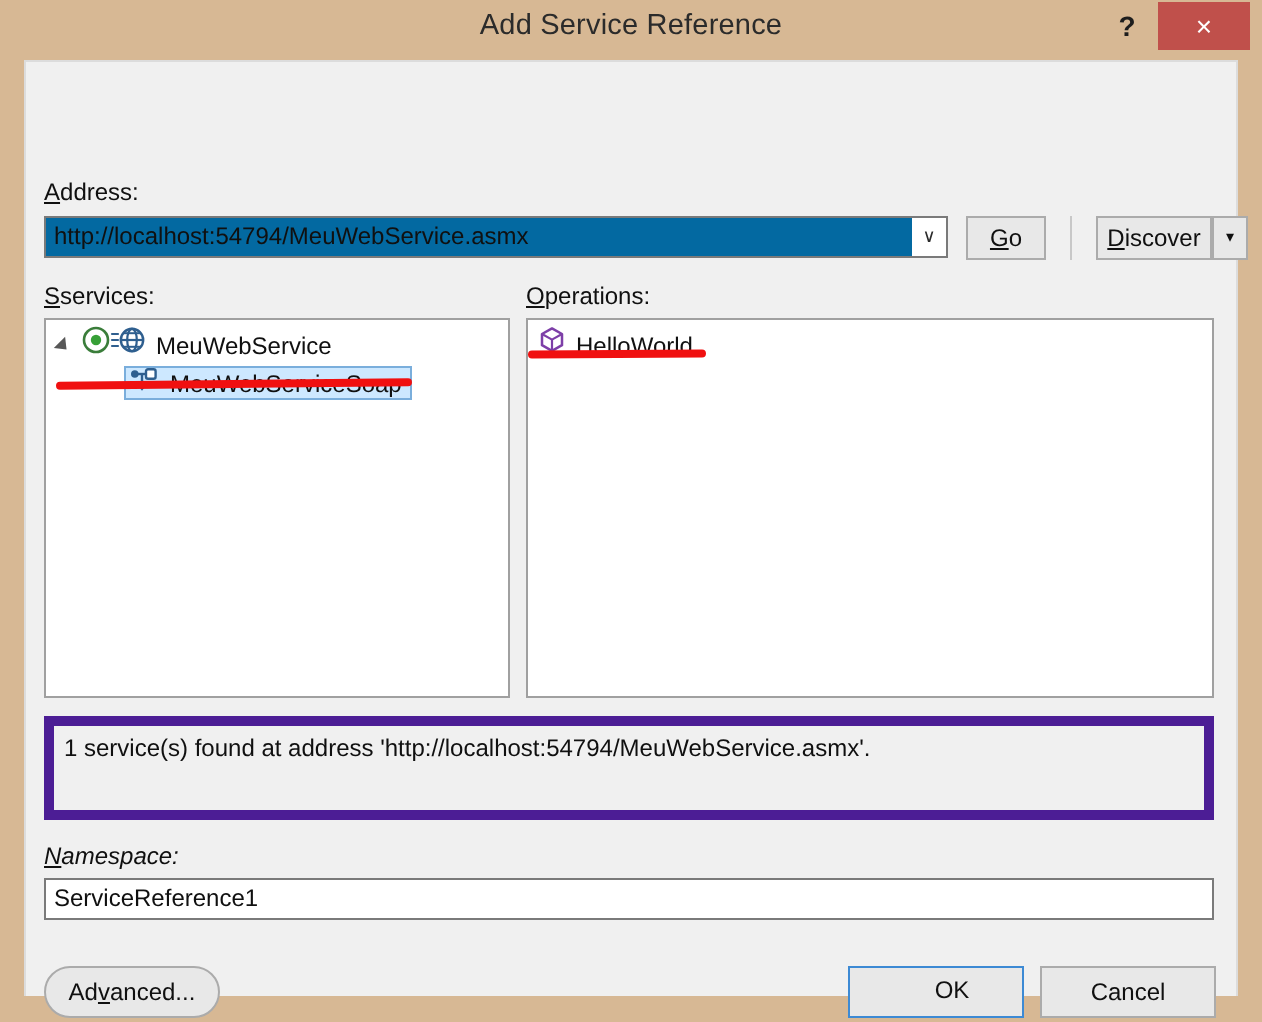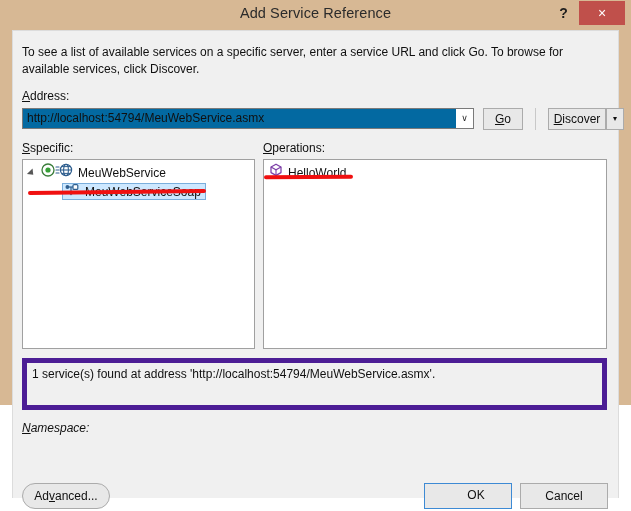--- a/index.html
+++ b/index.html
@@ -15,21 +15,21 @@
     font-size: 12px;
     color: #1a1a1a;
     -webkit-font-smoothing: antialiased;
   }
 
   
   #window {
     position: absolute;
     left: 0; top: 0;
     width: 631px;
-    height: 405px;
+    height: 511px;
     background: #d7b894;           
     box-sizing: border-box;
   }
   #titlebar {
     position: absolute;
     left: 0; top: 0;
     width: 631px;
     height: 30px;
   }
   #title-text {
@@ -307,38 +307,37 @@
 <div id="window">
 
   <div id="titlebar">
     <div id="title-text">Add Service Reference</div>
     <div id="help-button">?</div>
     <div id="close-button">×</div>
   </div>
 
   <div id="client">
 
-    <div id="intro">To see a list of available services on a specific server, enter a service URL and click Go. To browse for available services, click Discover.</div>
 
     <div class="lbl" id="address-label"><span class="acc">A</span><span>ddress:</span></div>
 
     <div id="address-combo">
       <div id="address-value" title="http://localhost:54794/MeuWebService.asmx">http://localhost:54794/MeuWebService.asmx</div>
       <div id="address-dropdown">∨</div>
     </div>
 
     <div class="btn" id="go-button"><span class="acc">G</span><span>o</span></div>
 
     <div id="separator-bar"></div>
 
     <div class="btn" id="discover-button"><span class="acc">D</span><span>iscover</span></div>
 
     <div class="btn" id="discover-split">▾</div>
 
-    <div class="lbl" id="services-label"><span class="acc">S</span><span>specific:</span></div>
+    <div class="lbl" id="services-label"><span class="acc">S</span><span>services:</span></div>
 
     <div class="listpane" id="services-pane">
 
       <div class="tree-row root" style="margin-top:4px;">
         <span class="expander"><span class="tri"></span></span><span class="icon-wrap"><svg width="32" height="14" viewBox="0 0 32 14">
               <circle cx="7" cy="7" r="6" fill="#ffffff" stroke="#3a7d3a" stroke-width="1.3"></circle>
               <circle cx="7" cy="7" r="2.6" fill="#37a037"></circle>
               <g stroke="#2f5f8f" stroke-width="1.1" stroke-linecap="round">
                 <line x1="15" y1="4" x2="18" y2="4"></line>
                 <line x1="15" y1="7" x2="18" y2="7"></line>
@@ -375,20 +374,23 @@
             </svg></span><span class="node-text">HelloWorld</span>
       </div>
     </div>
 
     <div id="status-box">
       <div id="status-text">1 service(s) found at address 'http://localhost:54794/MeuWebService.asmx'.</div>
     </div>
 
     <div class="lbl" id="namespace-label"><span class="acc">N</span><span>amespace:</span></div>
 
+    <div id="namespace-input">
+      <div id="namespace-value">ServiceReference1</div>
+    </div>
 
     <div class="btn" id="advanced-button"><span>Ad</span><span class="acc">v</span><span>anced...</span></div>
 
     <div class="btn" id="ok-button">OK</div>
 
     <div class="btn" id="cancel-button">Cancel</div>
 
   </div>
 
   <div class="annot" id="annot-service"></div>

